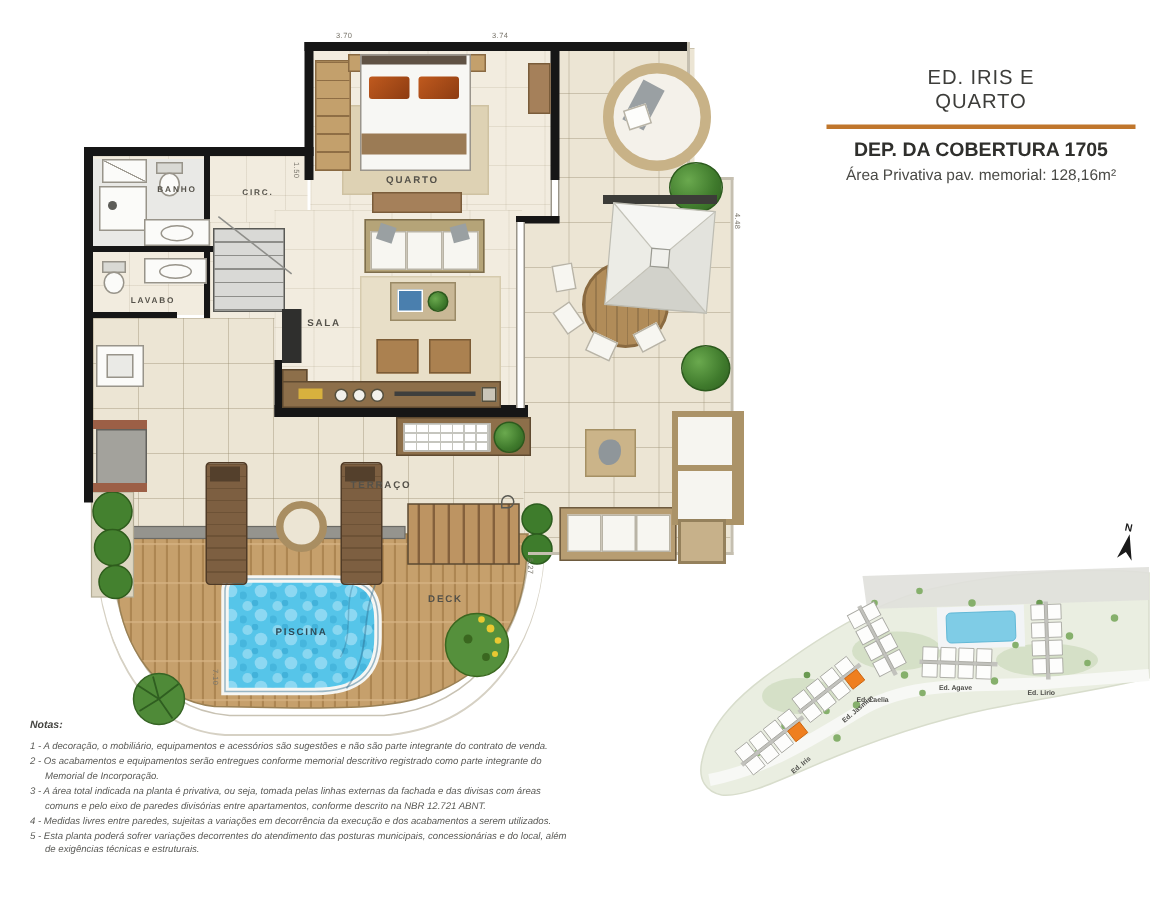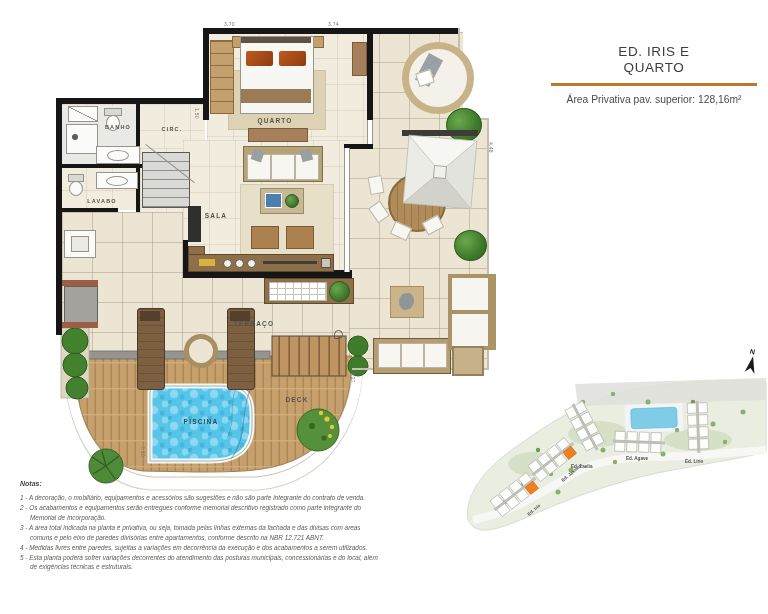--- a/index.html
+++ b/index.html
@@ -260,21 +260,22 @@
   <div class="a dim" style="left:328px;top:21px;">3.74</div>
   <div class="a dim rot90" style="left:494px;top:142px;">4.48</div>
   <div class="a dim rot90" style="left:356px;top:372px;">5.27</div>
   <div class="a dim rot90" style="left:146px;top:446px;">7.10</div>
   <div class="a dim rot90" style="left:200px;top:108px;">1.50</div>
 
   <div class="a title-block" style="left:540px;top:44px;">
     <div class="tb-name">ED. IRIS E</div>
     <div class="tb-name">QUARTO</div>
     <div class="tb-rule" style="background:#c0762c;"></div>
-    <div class="tb-area">Área Privativa pav. superior: 128,16m²</div>
+    <div class="tb-dep">DEP. DA COBERTURA 1705</div>
+    <div class="tb-area">Área Privativa pav. memorial: 128,16m²</div>
   </div>
 
   <svg class="a" style="left:463px;top:342px;" width="305" height="210" viewBox="0 0 305 210">
 
     <path d="M5,165 C10,140 30,120 60,100 C95,75 130,55 170,48 C210,40 262,36 303,40 L303,110 C270,118 240,122 210,128 C170,135 130,148 95,162 C65,174 35,190 18,188 C8,186 2,178 5,165 Z" fill="#eaeee1" stroke="#d8ddcc" stroke-width="1"></path>
 
     <path d="M112,42 L303,36 L303,58 L115,64 Z" fill="#e0e0dc" opacity="0.9"></path>
 
     <ellipse cx="70" cy="122" rx="25" ry="12" fill="#cfdcc0" opacity="0.8"></ellipse>
     <ellipse cx="135" cy="92" rx="30" ry="13" fill="#cfdcc0" opacity="0.8"></ellipse>

